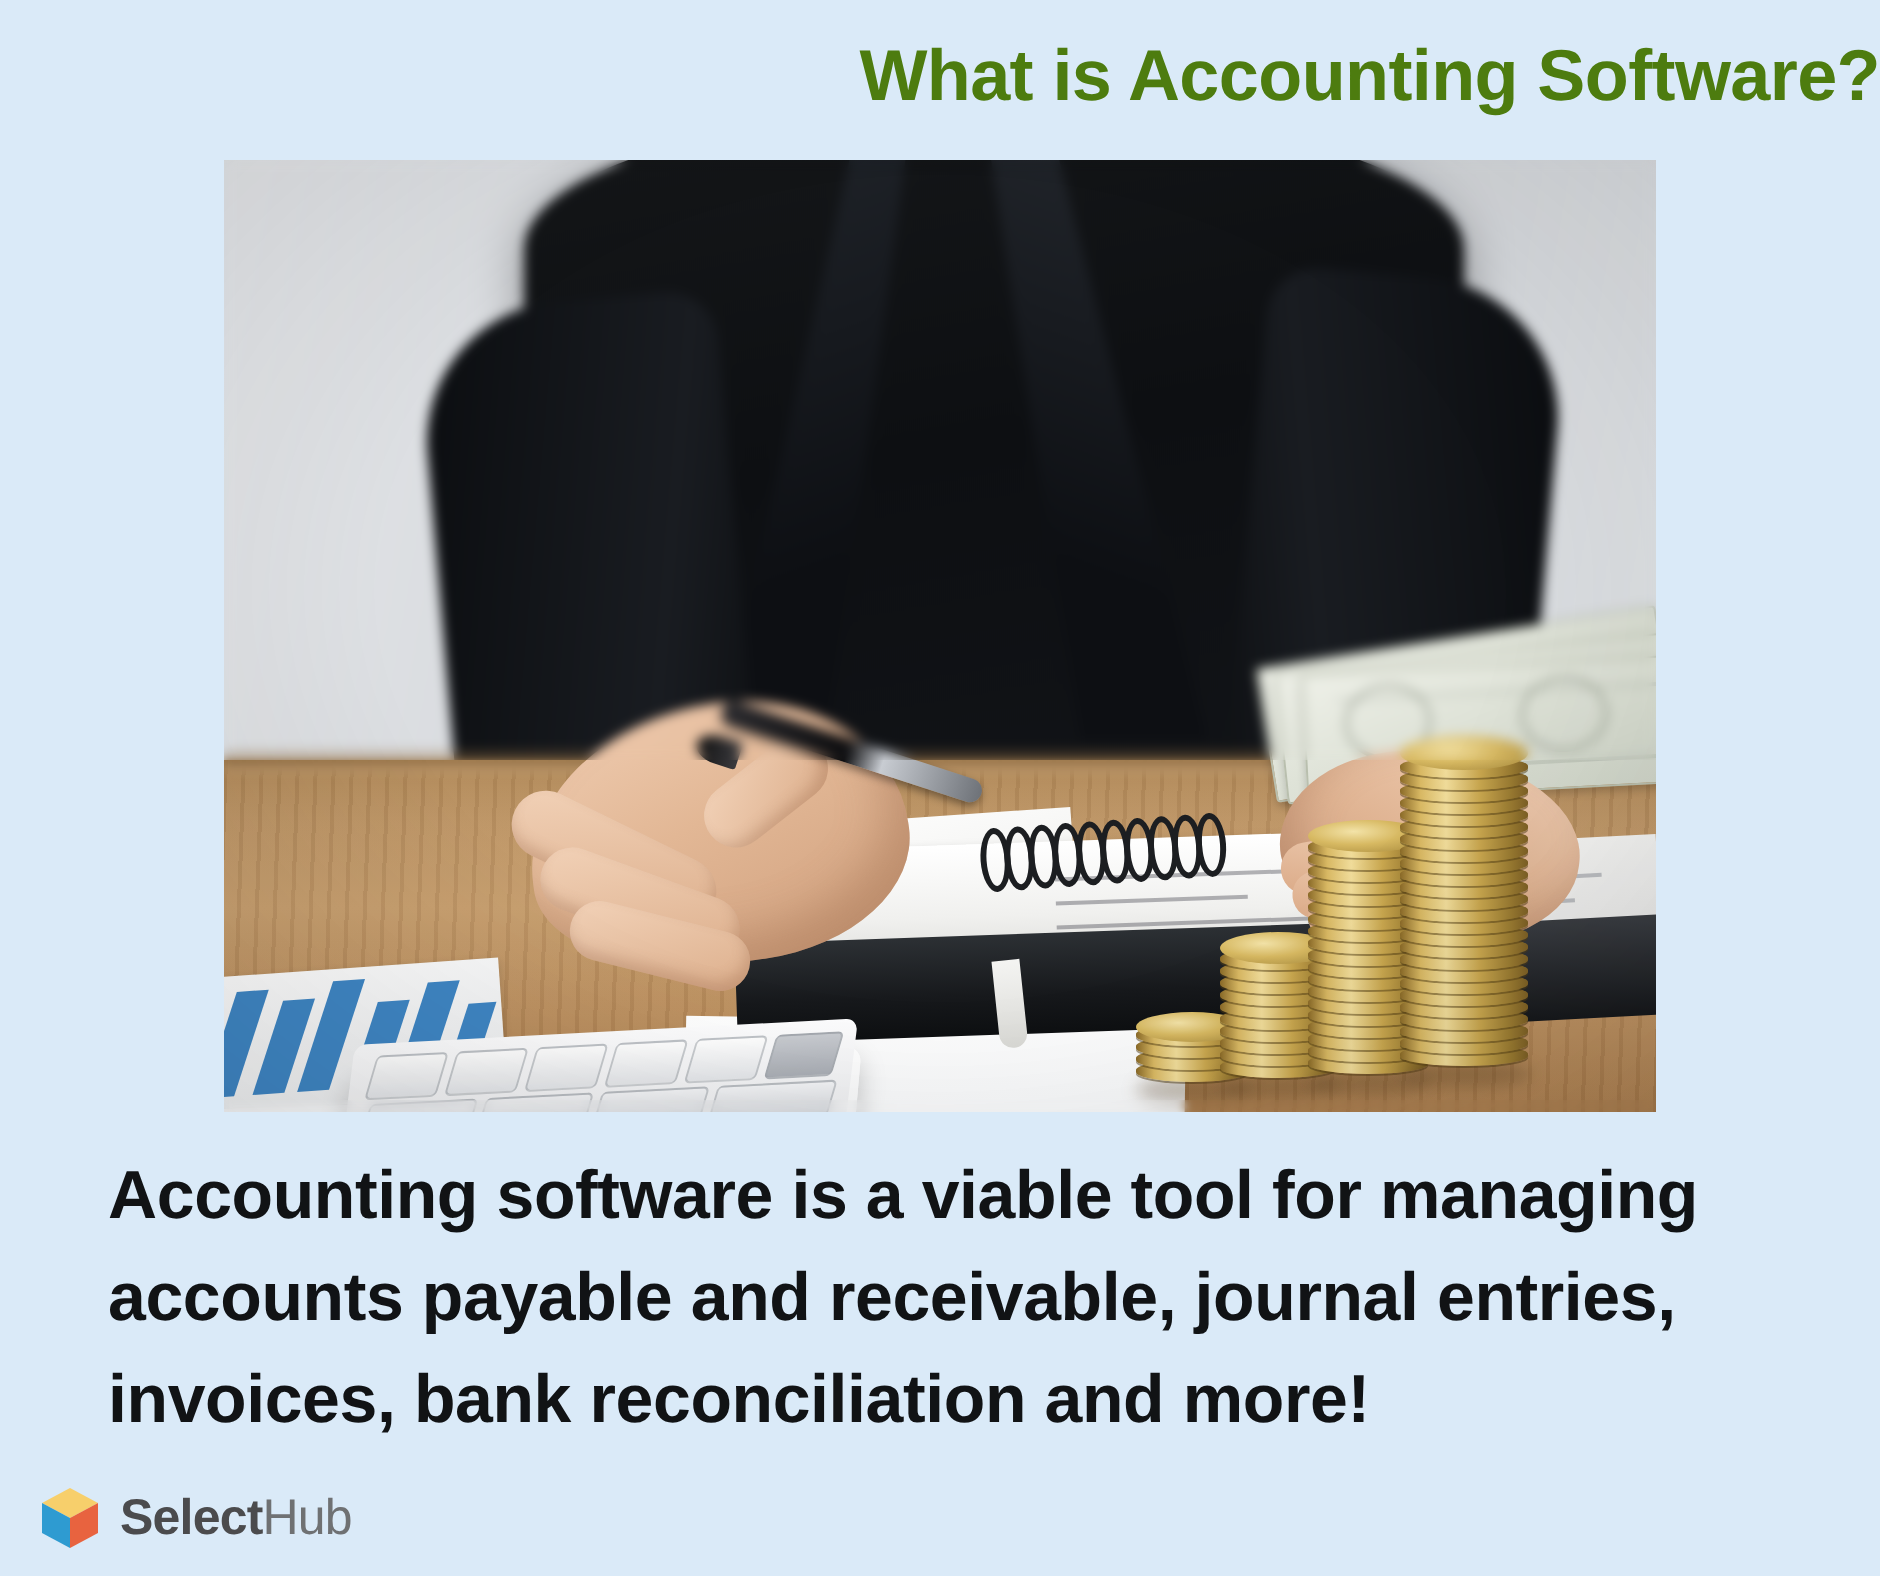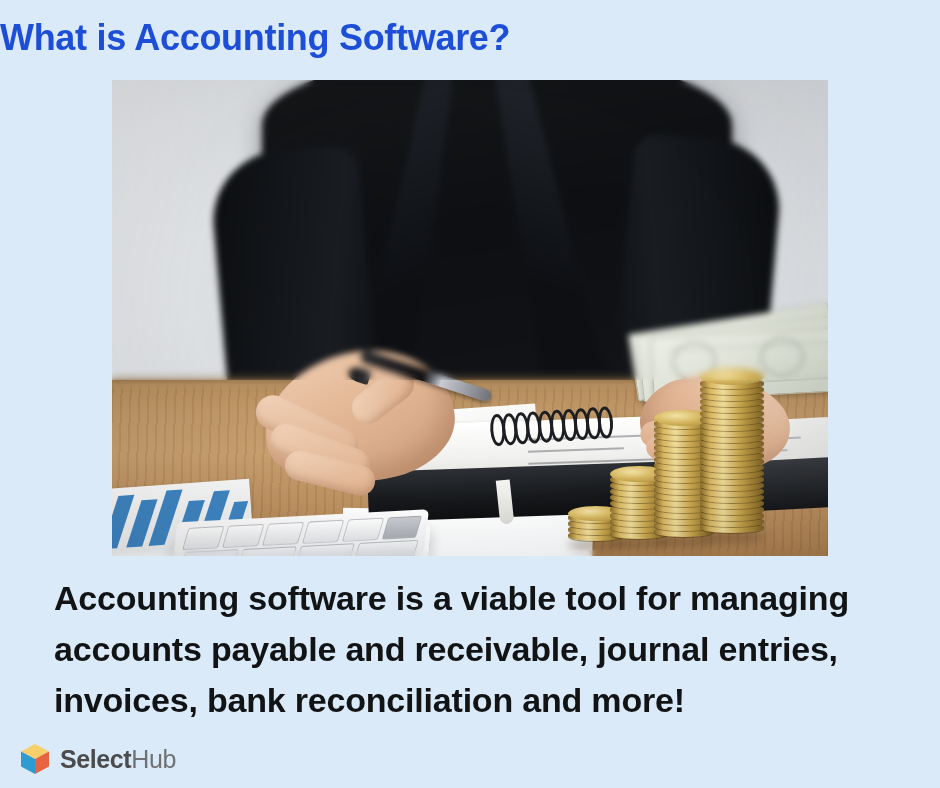--- a/index.html
+++ b/index.html
@@ -19,24 +19,24 @@
     height: 788px;
     background: #daeaf8;
   }
 
   
   #title {
     position: absolute;
     left: 0;
     top: 16px;
     width: 940px;
-    text-align: left;
+    text-align: right;
     font-size: 36px;
     font-weight: bold;
-    color: #1d4ed8;
+    color: #4d7c0f;
     letter-spacing: -0.3px;
     line-height: 44px;
     font-family: "Liberation Sans", sans-serif;
   }
 
   
   #photo-frame {
     position: absolute;
     left: 112px;
     top: 80px;

